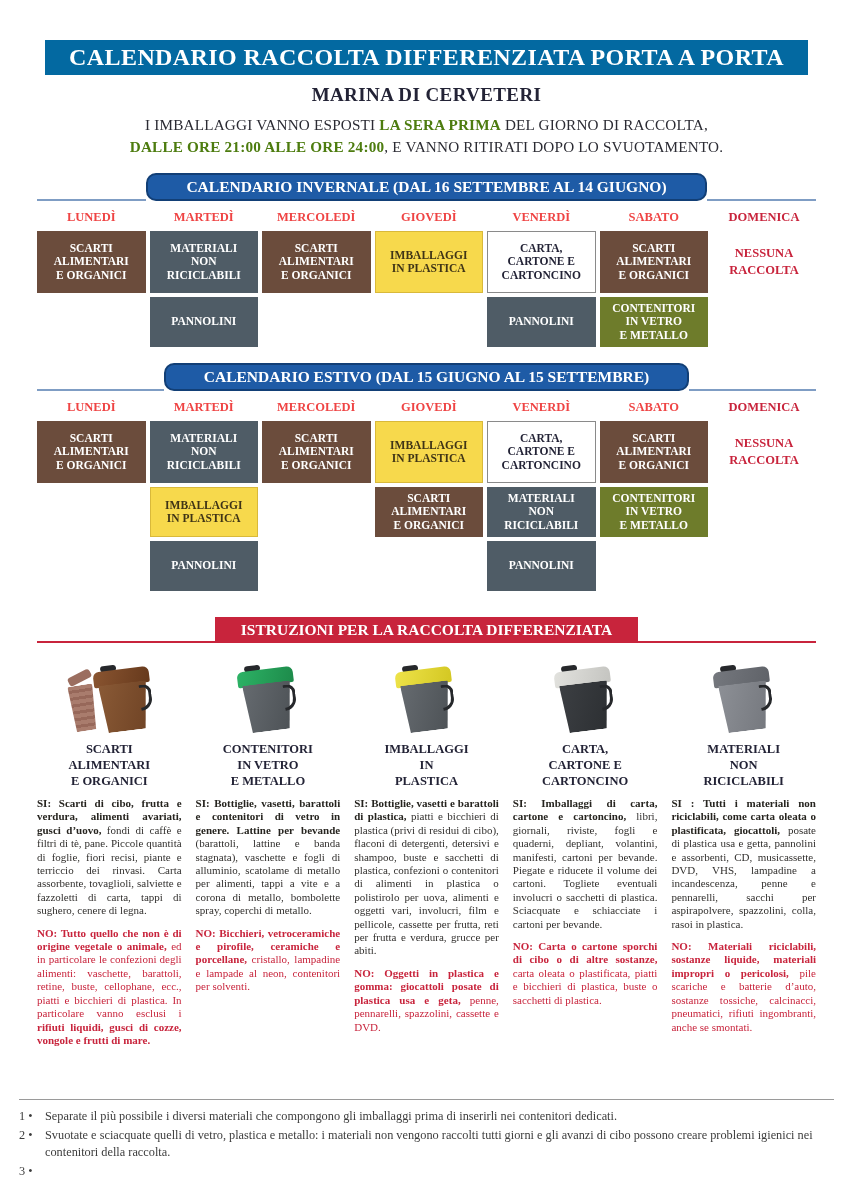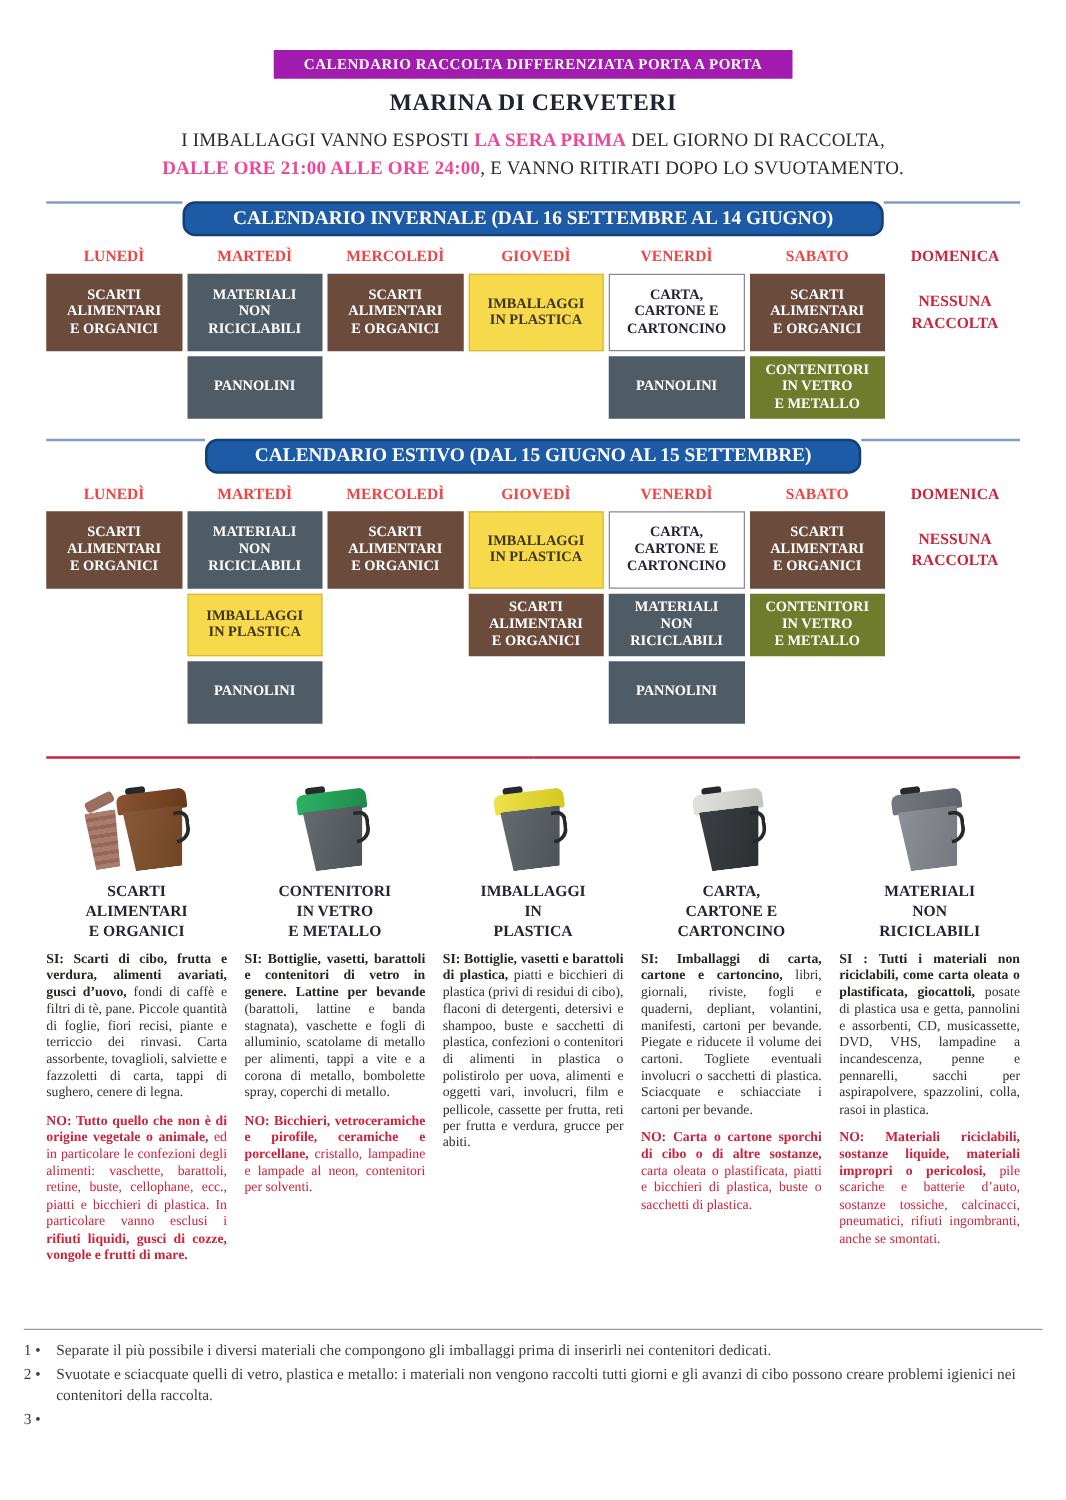--- a/index.html
+++ b/index.html
@@ -7,36 +7,36 @@
   body {
     width:853px; height:1200px; margin:0 auto; overflow:hidden;
     font-family:"Liberation Serif","DejaVu Serif",serif;
     color:#24242f;
   }
   .page { width:853px; height:1200px; position:relative; }
 
   
   .title-banner {
     margin:40px auto 0; width:fit-content;
-    background:#a21caf; color:#ffffff;
-    font-weight:bold; font-size:12px; letter-spacing:.4px;
+    background:#0369a1; color:#ffffff;
+    font-weight:bold; font-size:24px; letter-spacing:.4px;
     padding:4px 24px; text-align:center;
   }
   .subtitle {
     margin-top:9px; text-align:center;
     font-weight:bold; font-size:19px; color:#232336; letter-spacing:.4px;
   }
   .intro {
     margin-top:8px; text-align:center;
     font-size:15.2px; line-height:22px; color:#2b2b33; letter-spacing:.2px;
   }
-  .intro b { color:#ec4899; }
-
-  
-  .banner-row { display:flex; align-items:flex-start; width:779px; margin:0 auto; }
+  .intro b { color:#4d7c0f; }
+
+  
+  .banner-row { display:flex; align-items:flex-end; width:779px; margin:0 auto; }
   .banner-row .hline { flex:1; height:2px; }
   .hline.blue { background:#7f9dc4; }
   .hline.red  { background:#c8243c; }
   .season-banner {
     background:#1e5ba6; border:2px solid #123f76; border-radius:10px;
     color:#ffffff; font-weight:bold; font-size:15.5px;
     padding:3px 38px; text-align:center; white-space:nowrap;
   }
   .instr-banner {
     background:#c8243c; color:#ffffff; font-weight:bold; font-size:15.5px;
@@ -261,20 +261,21 @@
       <div></div>
       <div class="cell slate h50">PANNOLINI</div>
       <div></div>
       <div></div>
     </div>
   </div>
 
   <div>
     <div class="banner-row mt-instr">
       <div class="hline red"></div>
+      <div class="instr-banner">ISTRUZIONI PER LA RACCOLTA DIFFERENZIATA</div>
       <div class="hline red"></div>
     </div>
 
     <div class="bins-row">
       <div class="bin-slot">
         <div class="bin-pair">
           <div class="bin small">
             <div class="bin-openlid"></div>
             <div class="bin-body"></div>
           </div>
@@ -336,20 +337,21 @@
 E METALLO</div>
         <p class="para"><b>SI: Bottiglie, vasetti, barattoli e contenitori di vetro in genere. Lattine per bevande </b><span>(barattoli, lattine e banda stagnata), vaschette e fogli di alluminio, scatolame di metallo per alimenti, tappi a vite e a corona di metallo, bombolette spray, coperchi di metallo.</span></p>
         <p class="para no"><b>NO: Bicchieri, vetroceramiche e pirofile, ceramiche e porcellane, </b><span>cristallo, lampadine e lampade al neon, contenitori per solventi.</span></p>
       </div>
 
       <div>
         <div class="col-title">IMBALLAGGI
 IN
 PLASTICA</div>
         <p class="para"><b>SI: Bottiglie, vasetti e barattoli di plastica, </b><span>piatti e bicchieri di plastica (privi di residui di cibo), flaconi di detergenti, detersivi e shampoo, buste e sacchetti di plastica, confezioni o contenitori di alimenti in plastica o polistirolo per uova, alimenti e oggetti vari, involucri, film e pellicole, cassette per frutta, reti per frutta e verdura, grucce per abiti.</span></p>
+        <p class="para no"><b>NO: Oggetti in plastica e gomma: giocattoli posate di plastica usa e geta, </b><span>penne, pennarelli, spazzolini, cassette e DVD.</span></p>
       </div>
 
       <div>
         <div class="col-title">CARTA,
 CARTONE E
 CARTONCINO</div>
         <p class="para"><b>SI: Imballaggi di carta, cartone e cartoncino, </b><span>libri, giornali, riviste, fogli e quaderni, depliant, volantini, manifesti, cartoni per bevande. Piegate e riducete il volume dei cartoni. Togliete eventuali involucri o sacchetti di plastica. Sciacquate e schiacciate i cartoni per bevande.</span></p>
         <p class="para no"><b>NO: Carta o cartone sporchi di cibo o di altre sostanze, </b><span>carta oleata o plastificata, piatti e bicchieri di plastica, buste o sacchetti di plastica.</span></p>
       </div>
 

